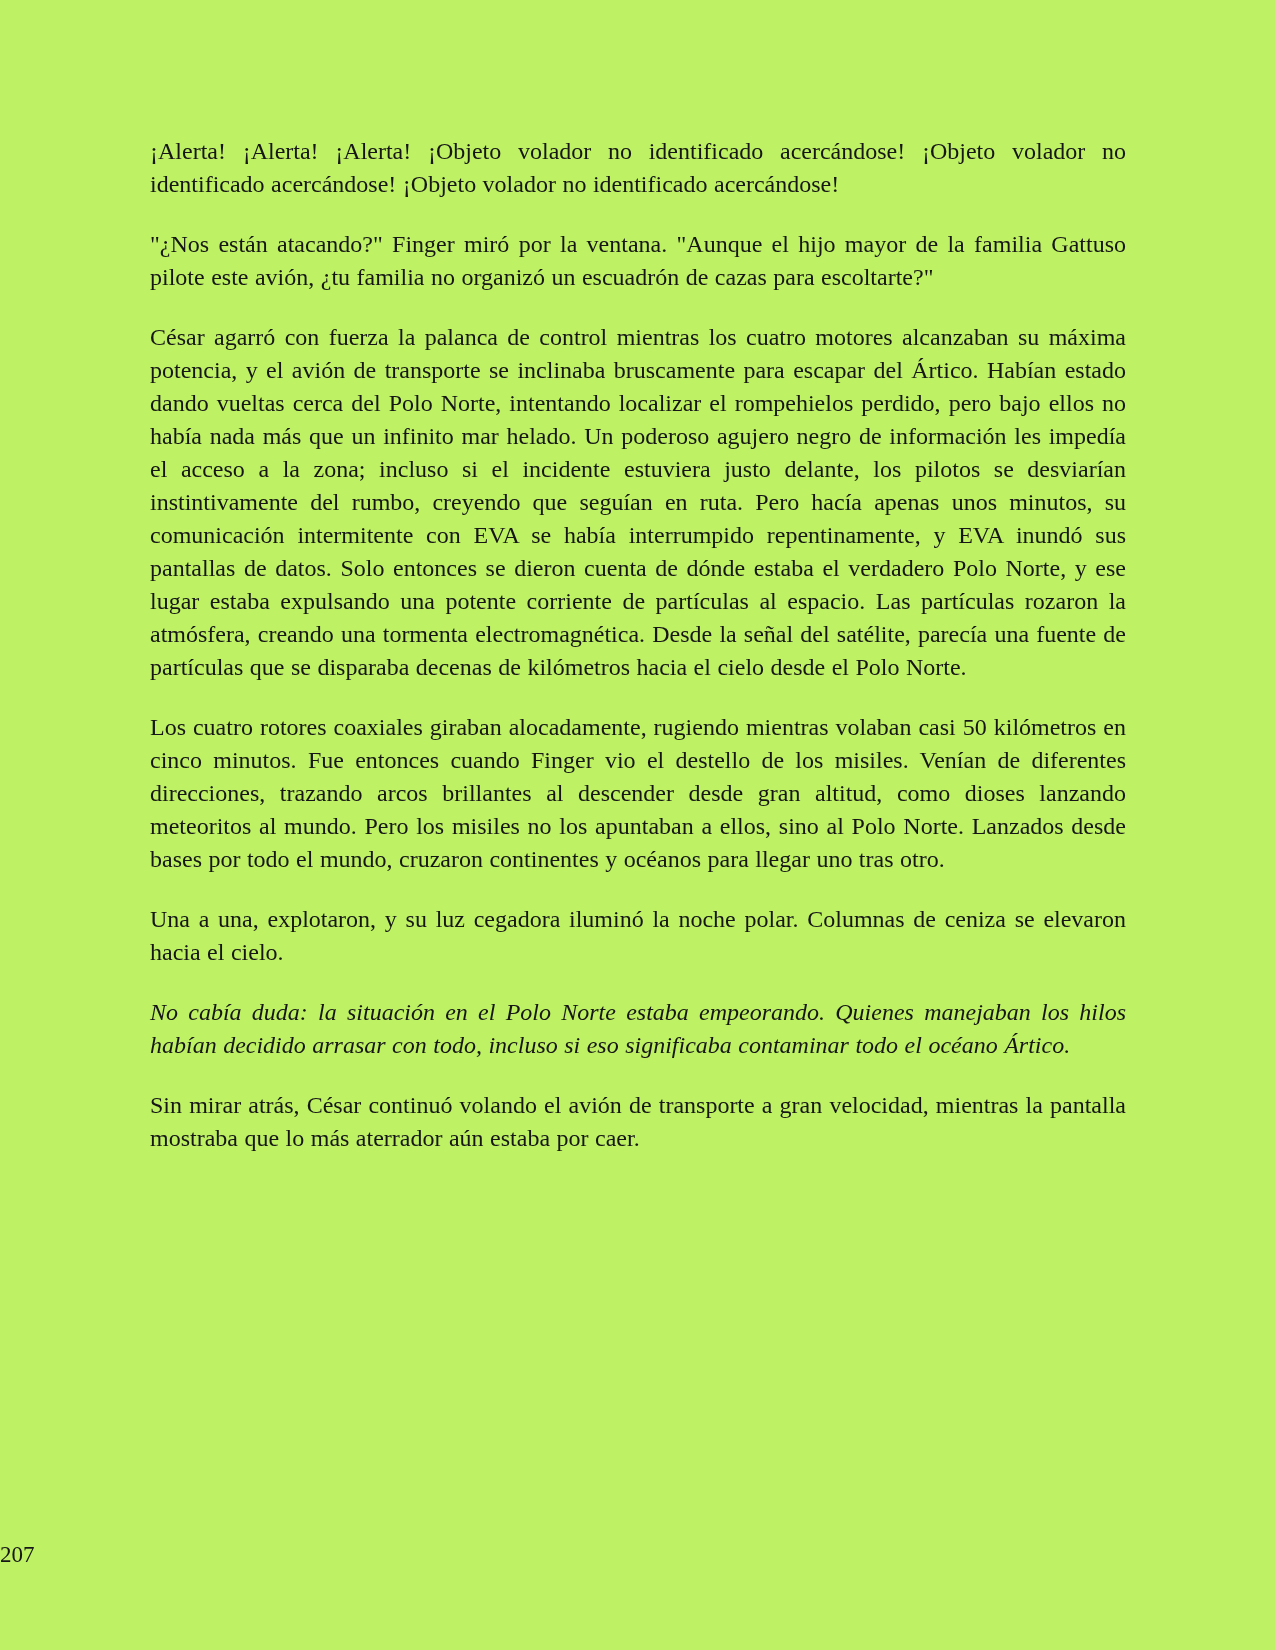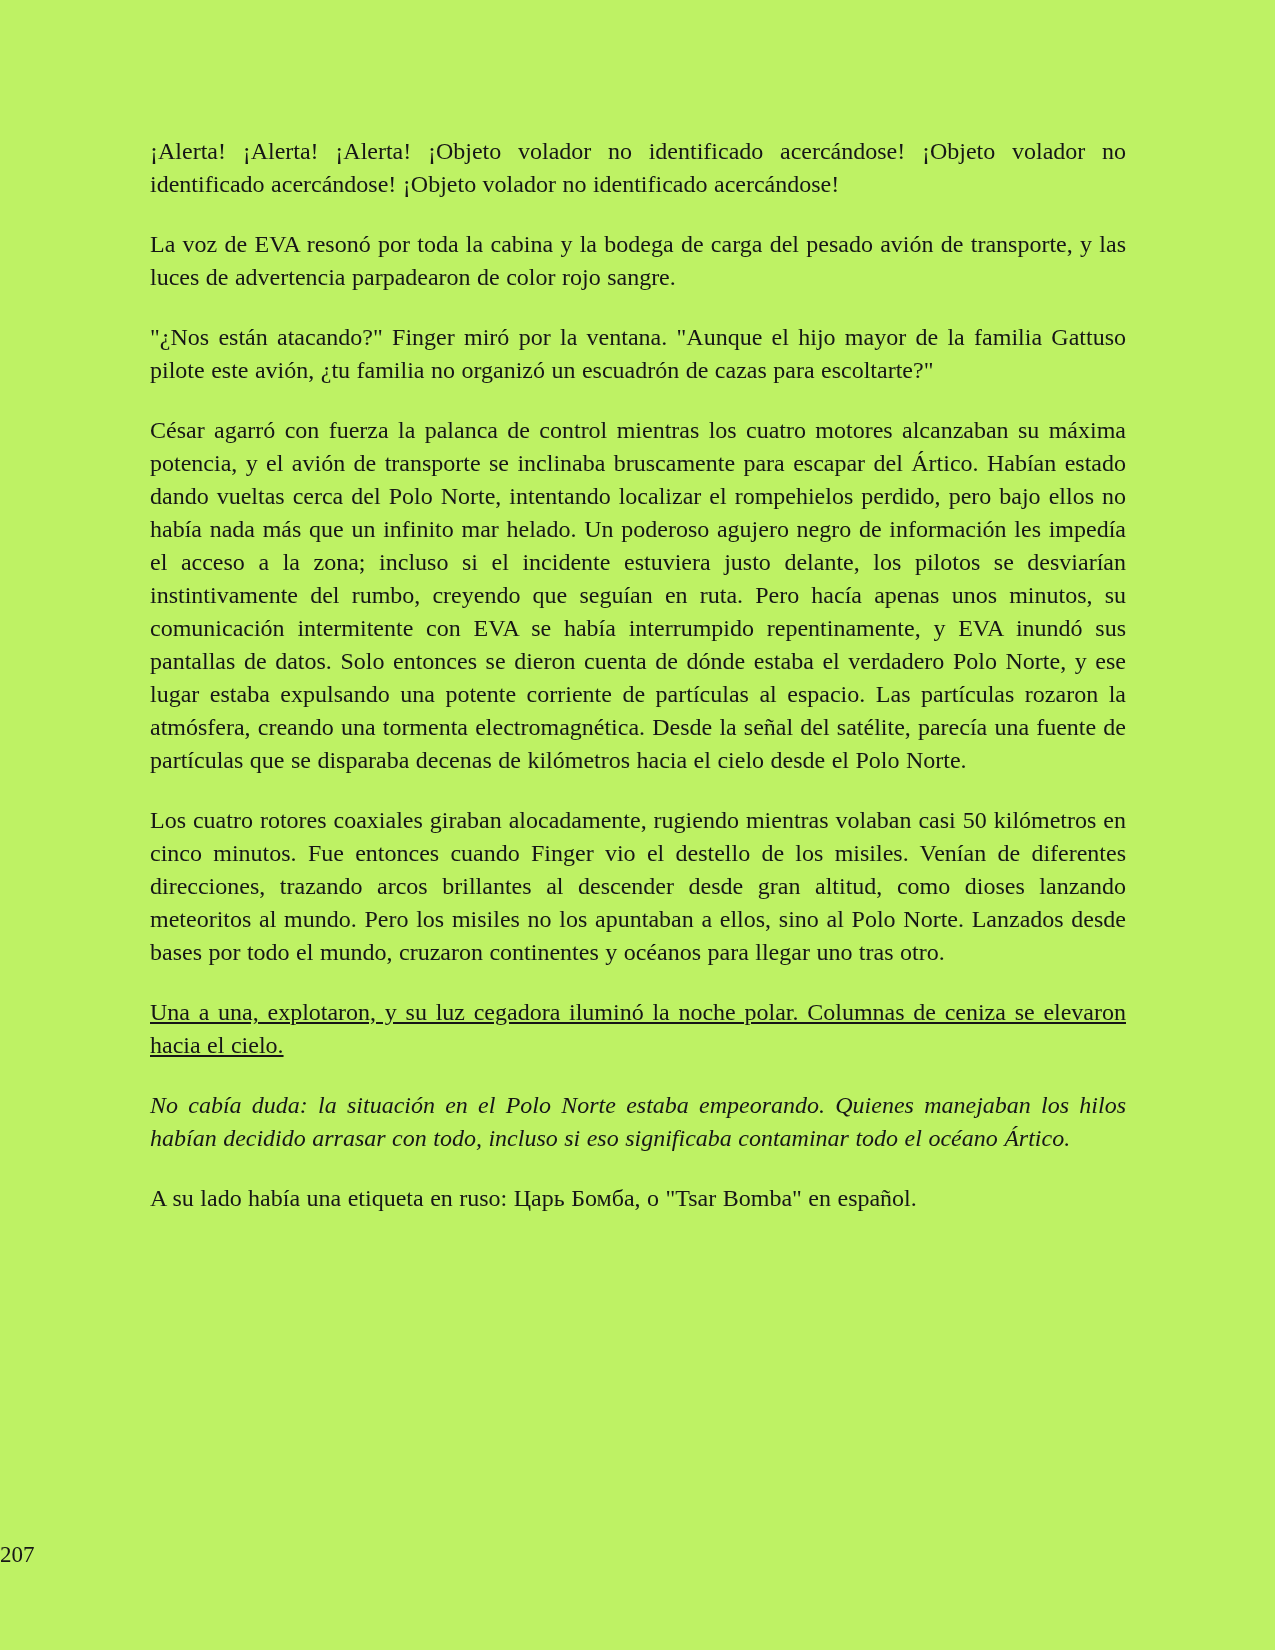--- a/index.html
+++ b/index.html
@@ -42,22 +42,21 @@
     color: #161616;
   }
 </style>
 </head>
 <body>
 
 <div class="page" style="background: #bef264; padding-left: 20px;">
   <div class="page-text">
 
   <p class="para" style="color: rgb(22, 22, 22);">¡Alerta! ¡Alerta! ¡Alerta! ¡Objeto volador no identificado acercándose! ¡Objeto volador no identificado acercándose! ¡Objeto volador no identificado acercándose!</p>
-      <p class="para" style="color: rgb(22, 22, 22);">La voz de EVA resonó por toda la cabina y la bodega de carga del pesado avión de transporte, y las luces de advertencia parpadearon de color rojo sangre.</p>
       <p class="para" style="color: rgb(22, 22, 22);">"¿Nos están atacando?" Finger miró por la ventana. "Aunque el hijo mayor de la familia Gattuso pilote este avión, ¿tu familia no organizó un escuadrón de cazas para escoltarte?"</p>
       <p class="para" style="color: rgb(22, 22, 22);">César agarró con fuerza la palanca de control mientras los cuatro motores alcanzaban su máxima potencia, y el avión de transporte se inclinaba bruscamente para escapar del Ártico. Habían estado dando vueltas cerca del Polo Norte, intentando localizar el rompehielos perdido, pero bajo ellos no había nada más que un infinito mar helado. Un poderoso agujero negro de información les impedía el acceso a la zona; incluso si el incidente estuviera justo delante, los pilotos se desviarían instintivamente del rumbo, creyendo que seguían en ruta. Pero hacía apenas unos minutos, su comunicación intermitente con EVA se había interrumpido repentinamente, y EVA inundó sus pantallas de datos. Solo entonces se dieron cuenta de dónde estaba el verdadero Polo Norte, y ese lugar estaba expulsando una potente corriente de partículas al espacio. Las partículas rozaron la atmósfera, creando una tormenta electromagnética. Desde la señal del satélite, parecía una fuente de partículas que se disparaba decenas de kilómetros hacia el cielo desde el Polo Norte.</p>
       <p class="para" style="color: rgb(22, 22, 22);">Los cuatro rotores coaxiales giraban alocadamente, rugiendo mientras volaban casi 50 kilómetros en cinco minutos. Fue entonces cuando Finger vio el destello de los misiles. Venían de diferentes direcciones, trazando arcos brillantes al descender desde gran altitud, como dioses lanzando meteoritos al mundo. Pero los misiles no los apuntaban a ellos, sino al Polo Norte. Lanzados desde bases por todo el mundo, cruzaron continentes y océanos para llegar uno tras otro.</p>
-      <p class="para" style="color: rgb(22, 22, 22); text-decoration: underline;">Una a una, explotaron, y su luz cegadora iluminó la noche polar. Columnas de ceniza se elevaron hacia el cielo.</p>
+      <p class="para" style="color: rgb(22, 22, 22);">Una a una, explotaron, y su luz cegadora iluminó la noche polar. Columnas de ceniza se elevaron hacia el cielo.</p>
       <p class="para" style="color: rgb(22, 22, 22); font-style: italic;">No cabía duda: la situación en el Polo Norte estaba empeorando. Quienes manejaban los hilos habían decidido arrasar con todo, incluso si eso significaba contaminar todo el océano Ártico.</p>
-      <p class="para" style="color: rgb(22, 22, 22);">A su lado había una etiqueta en ruso: Царь Бомба, o "Tsar Bomba" en español.</p>
+      <p class="para" style="color: rgb(22, 22, 22);">Sin mirar atrás, César continuó volando el avión de transporte a gran velocidad, mientras la pantalla mostraba que lo más aterrador aún estaba por caer.</p>
     </div>
   <div class="page-number" style="color: rgb(22, 22, 22);">207</div>
 </div>
 
 </body></html>

